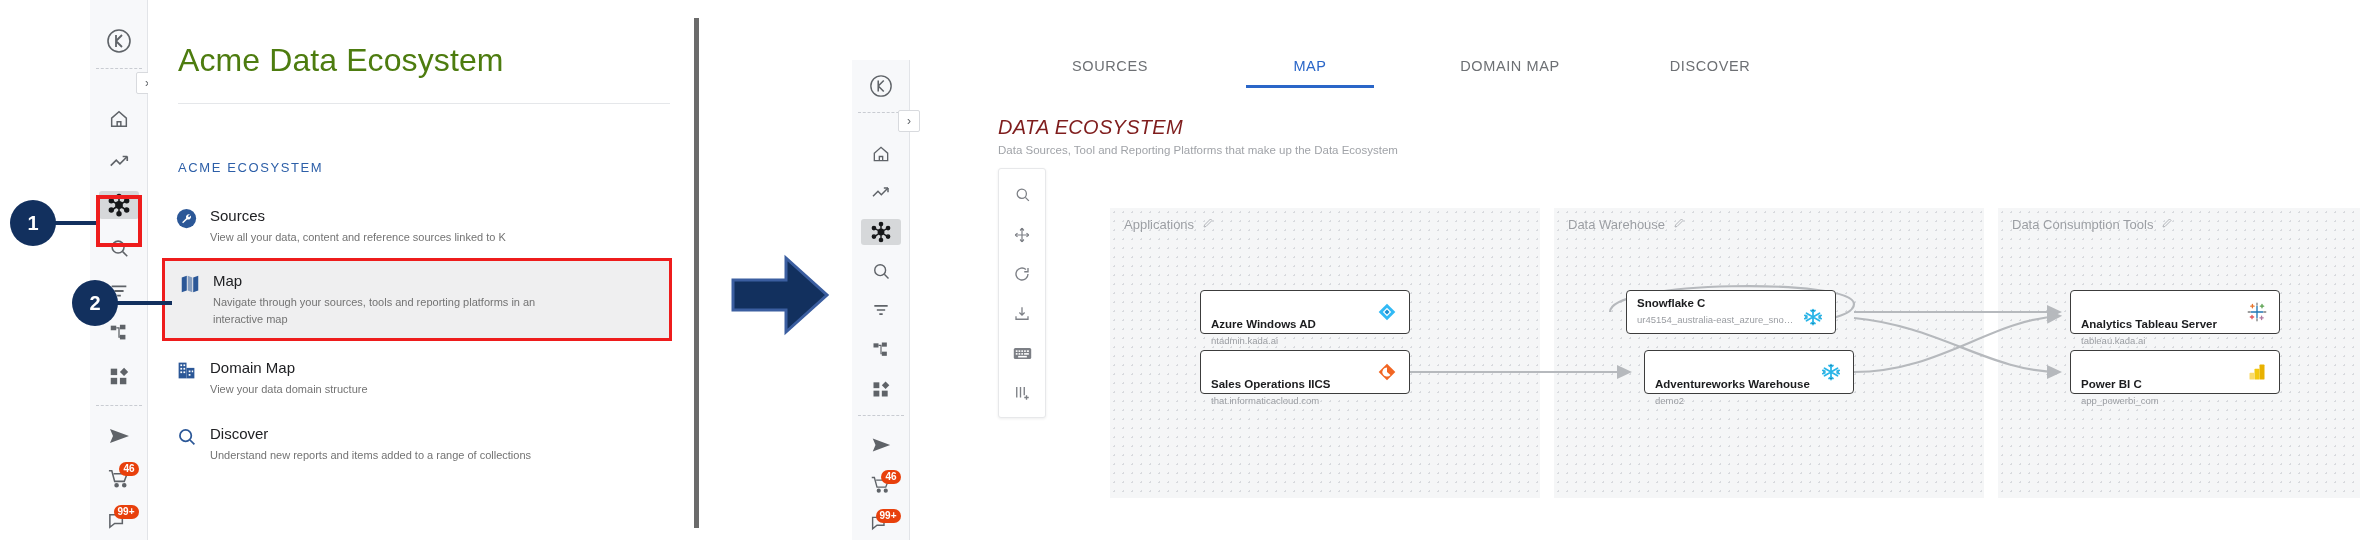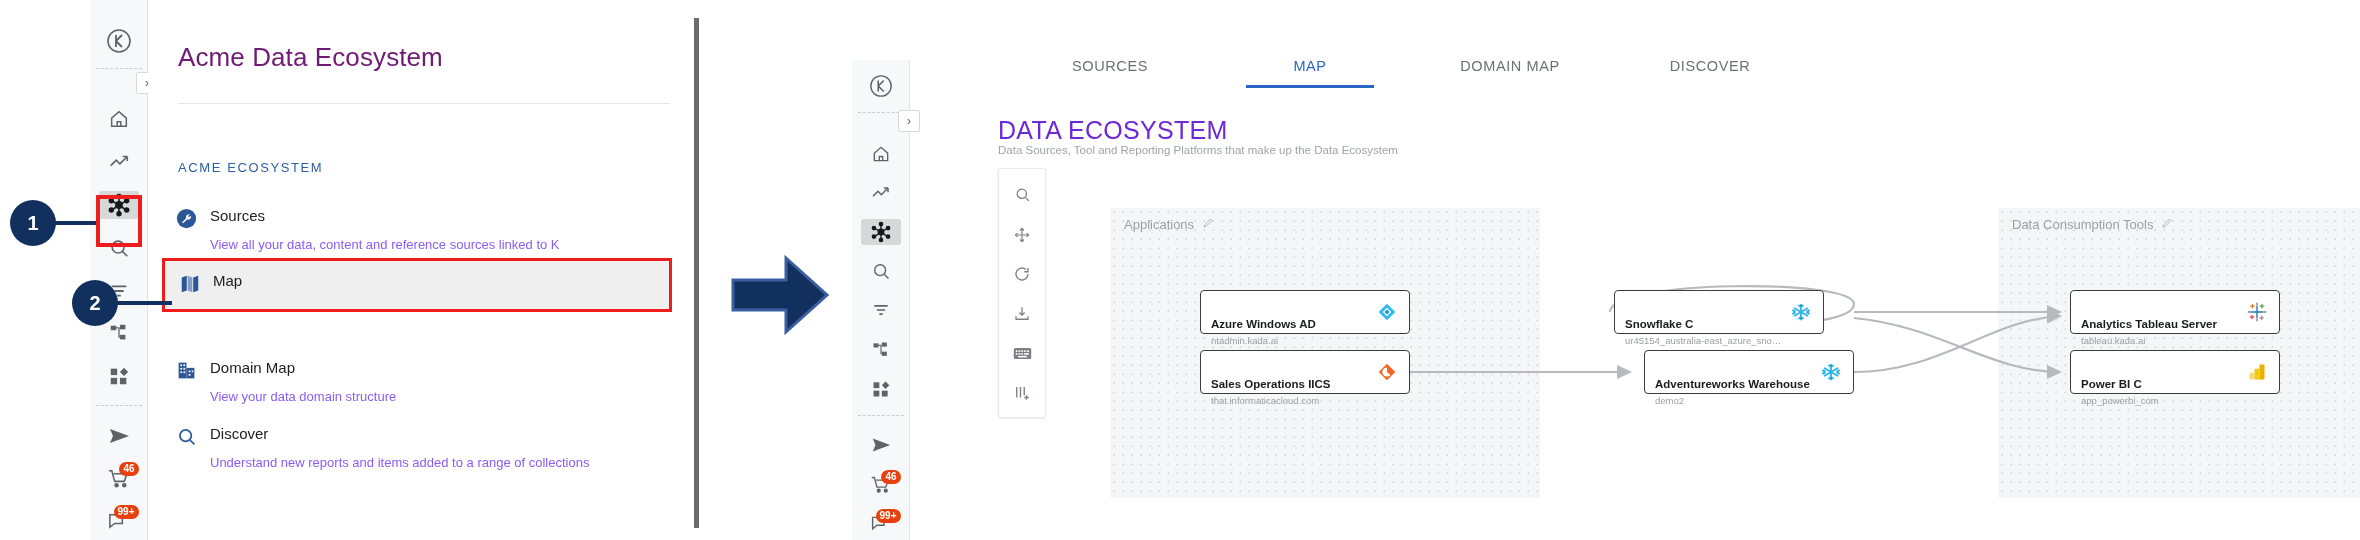--- a/index.html
+++ b/index.html
@@ -38,29 +38,29 @@
   .rail-icon svg { display:block; }
   .rail-badge {
     position: absolute; top: -2px; right: 0px;
     background: #e8400c; color: #fff; border-radius: 9px;
     font-size: 10px; line-height: 14px; height: 14px; min-width: 17px;
     padding: 0 4px; text-align: center; font-weight: bold;
   }
   .rail-spacer { flex: 1 1 auto; }
 
   .lp-content { position: absolute; left: 148px; top: 0; width: 552px; height: 540px; background: #fff; }
-  .lp-title { position:absolute; left: 30px; top: 42px; font-size: 26px; color: #701a75; font-weight: 400; letter-spacing: .1px;}
+  .lp-title { position:absolute; left: 30px; top: 42px; font-size: 32px; color: #4d7c0f; font-weight: 400; letter-spacing: .1px;}
   .lp-hr { position:absolute; left: 30px; top: 103px; width: 492px; border-top: 1px solid #e5e7ea; }
   .lp-section { position:absolute; left: 30px; top: 160px; font-size: 13px; color: #2d5fa8; letter-spacing: 1.6px; font-weight: 400; }
 
   .lp-item { position:absolute; left: 14px; width: 510px; display:flex; padding: 10px 14px; }
   .lp-item .lp-ico { width: 34px; flex: 0 0 34px; padding-top: 2px; color:#2b5797; }
   .lp-item .lp-txt { flex: 1; }
   .lp-item .lp-name { font-size: 15px; color: #202124; line-height: 20px; }
-  .lp-item .lp-desc { font-size: 13px; color: #8b5cf6; line-height: 17px; margin-top: 10px; }
+  .lp-item .lp-desc { font-size: 11px; color: #737373; line-height: 17px; margin-top: 3px; }
 
   #item-sources { top: 196px; }
   #item-map { top: 258px; background: #efeff0; border: 3px solid #ee1c1c; }
   #item-domainmap { top: 348px; }
   #item-discover { top: 414px; }
 
   .callout {
     position: absolute; width: 46px; height: 46px; border-radius: 50%;
     background: #12305e; color: #fff; font-size: 20px; font-weight: bold;
     display:flex; align-items:center; justify-content:center; z-index: 30;
@@ -82,21 +82,21 @@
   .right-panel { position:absolute; left: 852px; top: 0; width: 1508px; height: 540px; background:#fff; }
   .right-panel .railbar { left: 0; top: 60px; height: 480px; }
 
   .rp-body { position:absolute; left: 58px; top: 0; right: 0; height: 540px; }
 
   .tabs { position:absolute; left: 100px; top: 58px; width: 800px; display:flex; }
   .tab { flex: 1; text-align: center; font-size: 14.5px; letter-spacing: .6px; color:#6d7074; padding-bottom: 14px; position:relative;}
   .tab.active { color: #2a66c8; }
   .tab.active::after { content:""; position:absolute; left: 18%; right: 18%; bottom: 0; height: 3px; background:#2a66c8; }
 
-  .rp-h1 { position:absolute; left: 88px; top: 116px; font-size: 25px; color:#6d28d9; letter-spacing: .3px; }
+  .rp-h1 { position:absolute; left: 88px; top: 116px; font-size: 20px; color:#7f1d1d; letter-spacing: .3px; font-style: italic; }
   .rp-sub { position:absolute; left: 88px; top: 144px; font-size: 11.5px; color:#a0a3a8; }
 
   .map-toolbar {
     position:absolute; left: 88px; top: 168px; width: 48px; height: 250px;
     background:#fff; border:1px solid #e7e8ea; border-radius: 3px;
     display:flex; flex-direction:column; align-items:center; padding-top: 10px;
     box-shadow: 0 1px 3px rgba(0,0,0,.07);
   }
   .mt-ico { width: 34px; height: 34px; display:flex; align-items:center; justify-content:center; margin-bottom: 8px; color:#7c7f85; }
 
@@ -117,21 +117,21 @@
     border: 1.5px solid #3c3c3c; border-radius: 4px;
     padding: 6px 10px; display:flex; align-items:center; justify-content:space-between;
   }
   .node .n-txt { overflow:hidden;margin-top:40px; }
   .node .n-title { font-size: 11.5px; font-weight: bold; color:#1b1c1e; line-height:15px; white-space:nowrap; }
   .node .n-sub { font-size: 9.5px; color:#9a9da2; line-height: 14px; margin-top:2px; white-space:nowrap; overflow:hidden; text-overflow:ellipsis; max-width:160px;}
   .node .n-ico { flex: 0 0 24px; display:flex; align-items:center; justify-content:center; }
 
   #n-azure   { left: 90px;  top: 82px; }
   #n-sales   { left: 90px;  top: 142px; }
-  #n-snow    { left: 504px; top: 82px; }
+  #n-snow    { left: 516px; top: 82px; align-items: flex-end; }
   #n-adv     { left: 534px; top: 142px; }
   #n-tab     { left: 960px; top: 82px; }
   #n-pbi     { left: 960px; top: 142px; }
 
   .edges { position:absolute; left:0; top:0; width: 1280px; height: 290px; pointer-events:none; }
 </style>
 </head>
 <body>
 
 <div class="screen">
@@ -245,20 +245,21 @@
       <div class="lp-item" id="item-map">
         <div class="lp-ico">
           <svg width="22" height="22" viewBox="0 0 24 24" fill="#2b5797">
               <path d="M3 5 l5.5 -2 v16 L3 21 Z"></path>
               <path d="M9.5 3 l5 2 v16 l-5 -2 Z" opacity=".55"></path>
               <path d="M15.5 5 L21 3 v16 l-5.5 2 Z"></path>
             </svg>
         </div>
         <div class="lp-txt">
           <div class="lp-name">Map</div>
+          <div class="lp-desc" style="max-width:330px">Navigate through your sources, tools and reporting platforms in an interactive map</div>
         </div>
       </div>
 
       <div class="lp-item" id="item-domainmap">
         <div class="lp-ico">
           <svg width="21" height="21" viewBox="0 0 24 24" fill="#2b5797">
               <rect x="3" y="3" width="9" height="18"></rect>
               <rect x="12" y="9" width="9" height="12"></rect>
               <g fill="#fff">
                 <rect x="5" y="5" width="2" height="2"></rect>
@@ -464,20 +465,30 @@
           <div class="lane-title">
             <span>Applications</span>
             <span class="pencil">
               <svg width="12" height="12" viewBox="0 0 24 24" fill="none" stroke="#a9acb1" stroke-width="1.8">
                   <path d="M4 20 l1 -4 L17 4 l3 3 L8 19 z"></path>
                 </svg>
             </span>
           </div>
         </div>
 
+        <div class="swimlane lane-b">
+          <div class="lane-title">
+            <span>Data Warehouse</span>
+            <span class="pencil">
+              <svg width="12" height="12" viewBox="0 0 24 24" fill="none" stroke="#a9acb1" stroke-width="1.8">
+                  <path d="M4 20 l1 -4 L17 4 l3 3 L8 19 z"></path>
+                </svg>
+            </span>
+          </div>
+        </div>
 
         <div class="swimlane lane-c">
           <div class="lane-title">
             <span>Data Consumption Tools</span>
             <span class="pencil">
               <svg width="12" height="12" viewBox="0 0 24 24" fill="none" stroke="#a9acb1" stroke-width="1.8">
                   <path d="M4 20 l1 -4 L17 4 l3 3 L8 19 z"></path>
                 </svg>
             </span>
           </div>

